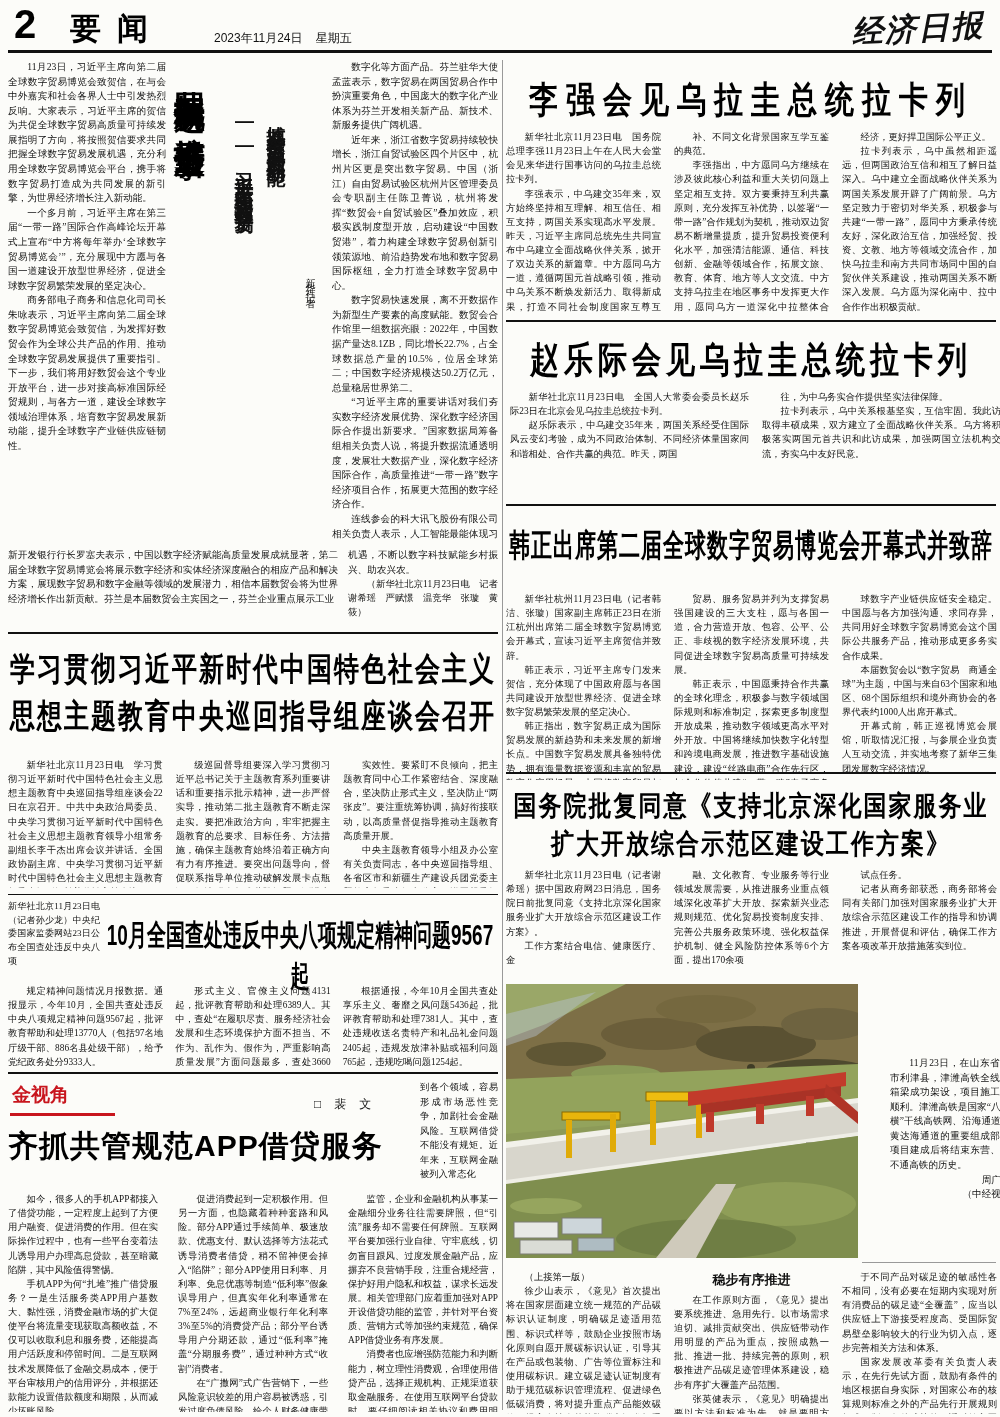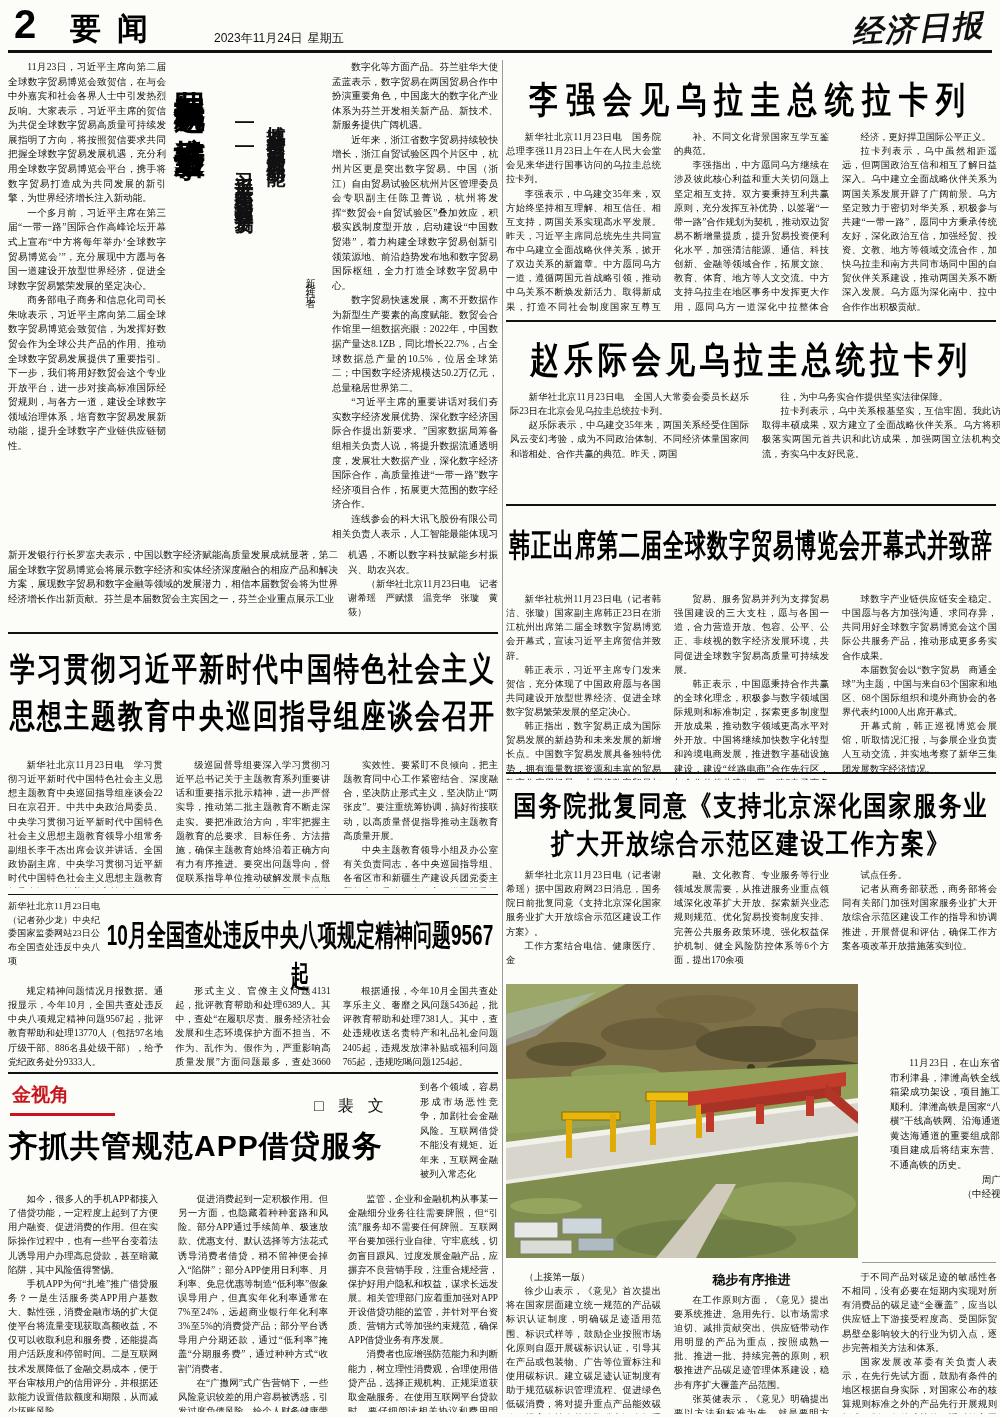--- a/index.html
+++ b/index.html
@@ -37,21 +37,21 @@
 </style>
 </head>
 <body>
 
 <div id="page">
 
   <div class="abs headline h-num">2</div>
   <div class="abs headline h-sec">要闻</div>
   <div class="abs h-date">
     <span>2023年11月24日</span>
-    <span style="margin-left:2px;">星期五</span>
+    <span style="margin-left:10px;">星期五</span>
   </div>
   <div class="abs h-logo">经济日报</div>
   <div class="abs rule" style="left:8px;top:50px;width:984px;height:3px;"></div>
 
   <div class="abs col fs95" style="left:8px;top:60px;width:158px;height:480px;">
       <p>11月23日，习近平主席向第二届全球数字贸易博览会致贺信，在与会中外嘉宾和社会各界人士中引发热烈反响。大家表示，习近平主席的贺信为共促全球数字贸易高质量可持续发展指明了方向，将按照贺信要求共同把握全球数字贸易发展机遇，充分利用全球数字贸易博览会平台，携手将数字贸易打造成为共同发展的新引擎，为世界经济增长注入新动能。</p>
       <p>一个多月前，习近平主席在第三届“一带一路”国际合作高峰论坛开幕式上宣布“中方将每年举办‘全球数字贸易博览会’”，充分展现中方愿与各国一道建设开放型世界经济，促进全球数字贸易繁荣发展的坚定决心。</p>
       <p>商务部电子商务和信息化司司长朱咏表示，习近平主席向第二届全球数字贸易博览会致贺信，为发挥好数贸会作为全球公共产品的作用、推动全球数字贸易发展提供了重要指引。下一步，我们将用好数贸会这个专业开放平台，进一步对接高标准国际经贸规则，与各方一道，建设全球数字领域治理体系，培育数字贸易发展新动能，提升全球数字产业链供应链韧性。</p>
     </div>
 
@@ -106,21 +106,21 @@
       </div>
     <div>
         <p>形式主义、官僚主义问题4131起，批评教育帮助和处理6389人。其中，查处“在履职尽责、服务经济社会发展和生态环境保护方面不担当、不作为、乱作为、假作为，严重影响高质量发展”方面问题最多，查处3660起，批评教育帮助和处理5718人。</p>
       </div>
     <div>
         <p>根据通报，今年10月全国共查处享乐主义、奢靡之风问题5436起，批评教育帮助和处理7381人。其中，查处违规收送名贵特产和礼品礼金问题2405起，违规发放津补贴或福利问题765起，违规吃喝问题1254起。</p>
       </div>
   </div>
 
   <div class="abs headline jsj-label" style="left:10px;top:1082px;">金视角</div>
-  <div class="abs" style="left:314px;top:1096px;font-size:16px;letter-spacing:5px;">□ 裴 文</div>
+  <div class="abs" style="left:314px;top:1096px;font-size:12px;letter-spacing:5px;">□ 裴 文</div>
   <div class="abs col fs9 jsj-body" style="left:420px;top:1080px;width:78px;height:110px;">
     <p class="noindent">到各个领域，容易形成市场恶性竞争，加剧社会金融风险。互联网借贷不能没有规矩。近年来，互联网金融被列入常态化</p>
   </div>
   <div class="abs headline" style="left:8px;top:1126px;width:408px;font-size:30px;letter-spacing:1px;">齐抓共管规范APP借贷服务</div>
   <div class="abs cols fs9 jsj-body" style="left:8px;top:1192px;width:490px;height:220px;gap:20px;">
     <div>
         <p>如今，很多人的手机APP都接入了借贷功能，一定程度上起到了方便用户融资、促进消费的作用。但在实际操作过程中，也有一些平台变着法儿诱导用户办理高息贷款，甚至暗藏陷阱，其中风险值得警惕。</p>
         <p>手机APP为何“扎堆”推广借贷服务？一是生活服务类APP用户基数大、黏性强，消费金融市场的扩大促使平台将流量变现获取高额收益，不仅可以收取利息和服务费，还能提高用户活跃度和停留时间。二是互联网技术发展降低了金融交易成本，便于平台审核用户的信用评分，并根据还款能力设置借款额度和期限，从而减少坏账风险。</p>
       </div>
     <div>

